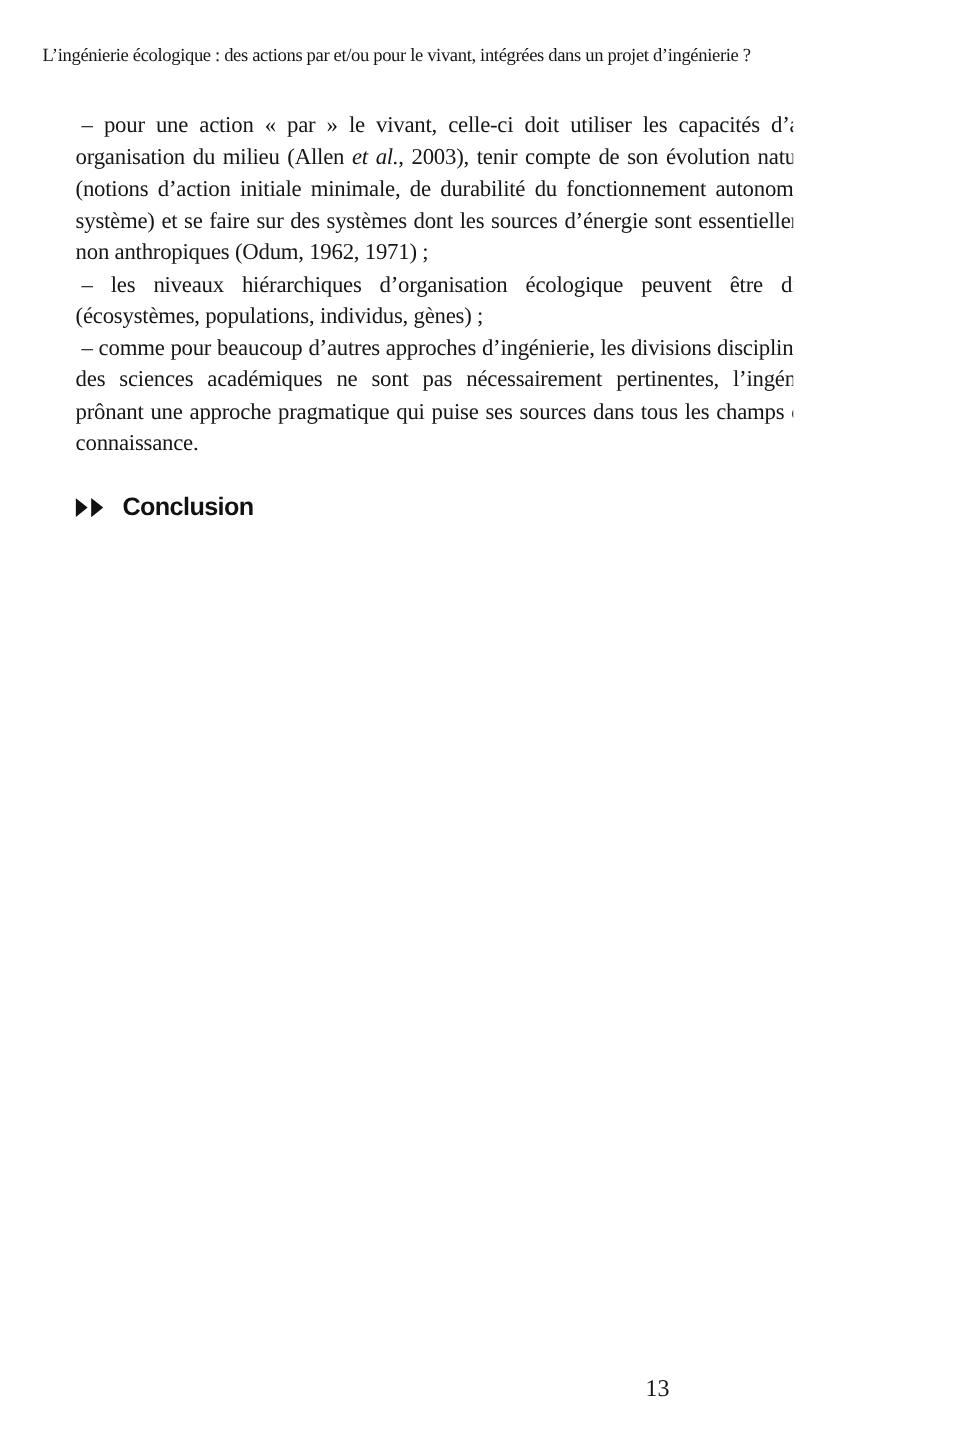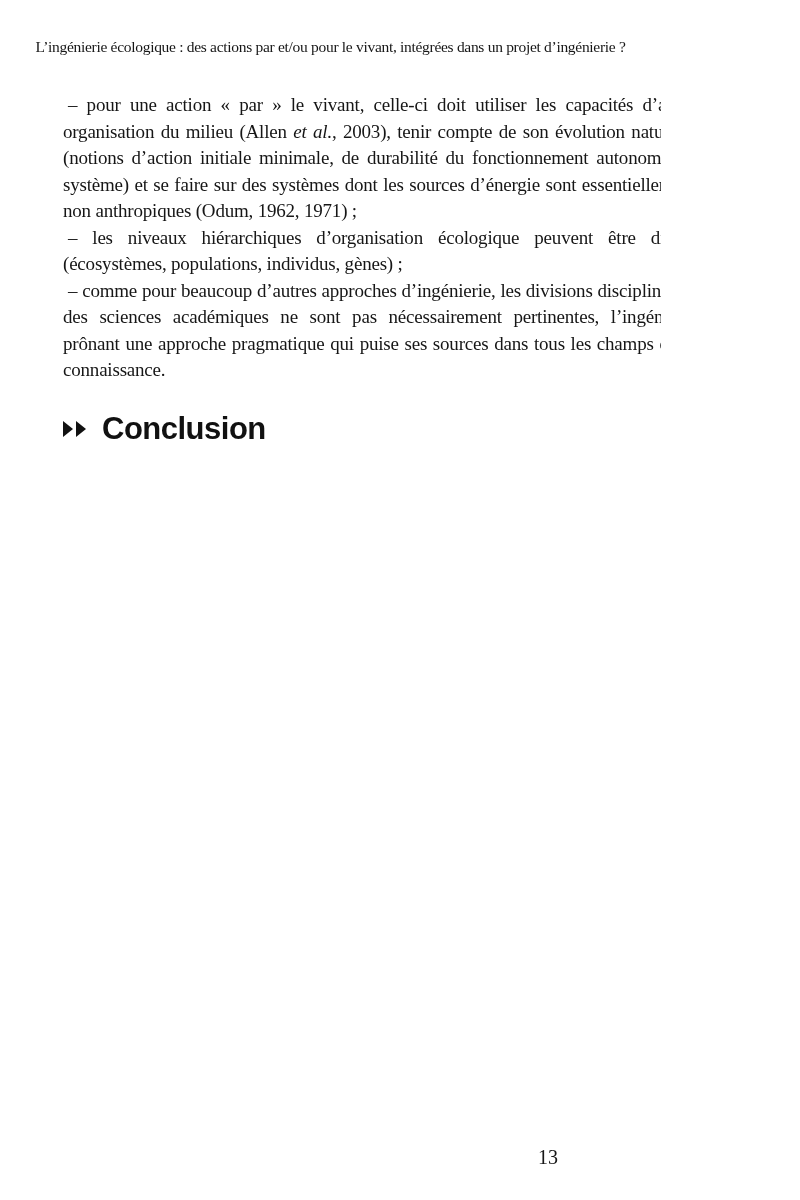--- a/index.html
+++ b/index.html
@@ -39,21 +39,21 @@
   .bullet { text-indent: 5px; }
   .italic { font-style: italic; }
   .conclusion-heading {
     display: flex;
     align-items: center;
     gap: 12px;
     margin-top: 27px;
     margin-bottom: 21px;
     font-family: "Liberation Sans", sans-serif;
     font-weight: 700;
-    font-size: 31px;
+    font-size: 21px;
     letter-spacing: -0.5px;
     color: #111111;
   }
   .chevron-icon { display: inline-flex; flex: 0 0 auto; }
   .page-number {
     position: absolute;
     top: 1146px;
     right: 103px;
     font-size: 20px;
     color: #161616;

